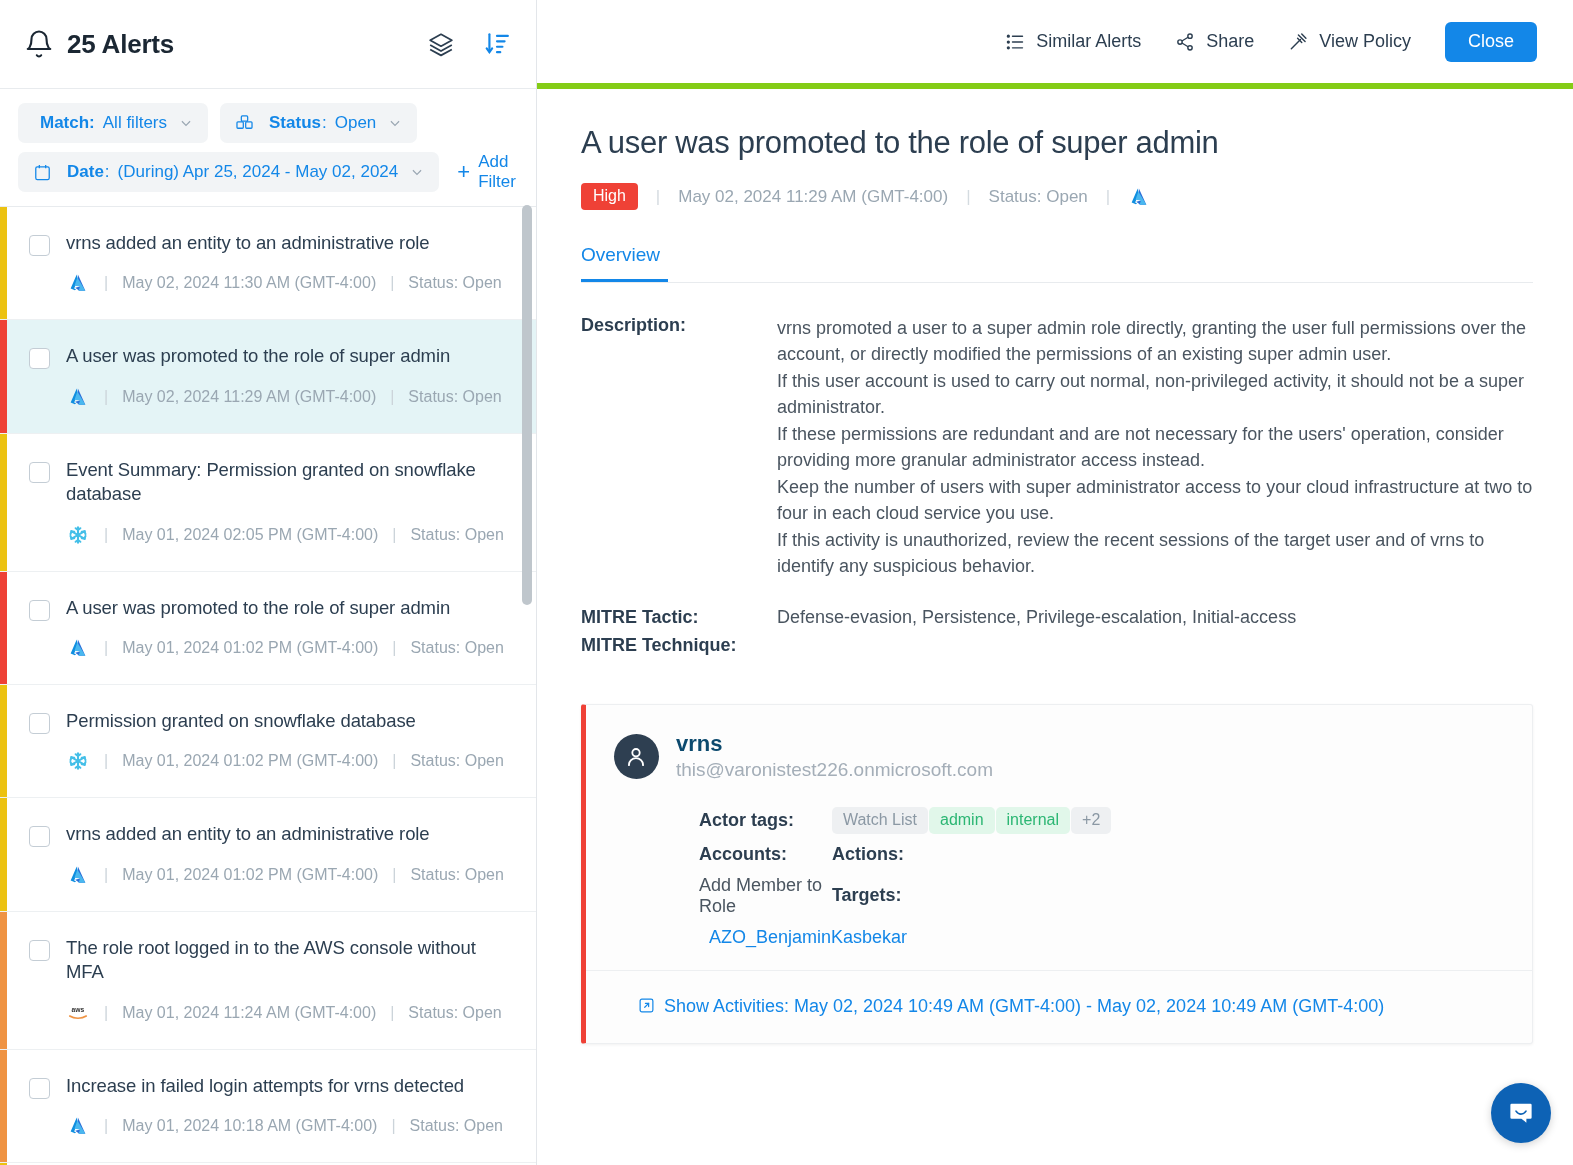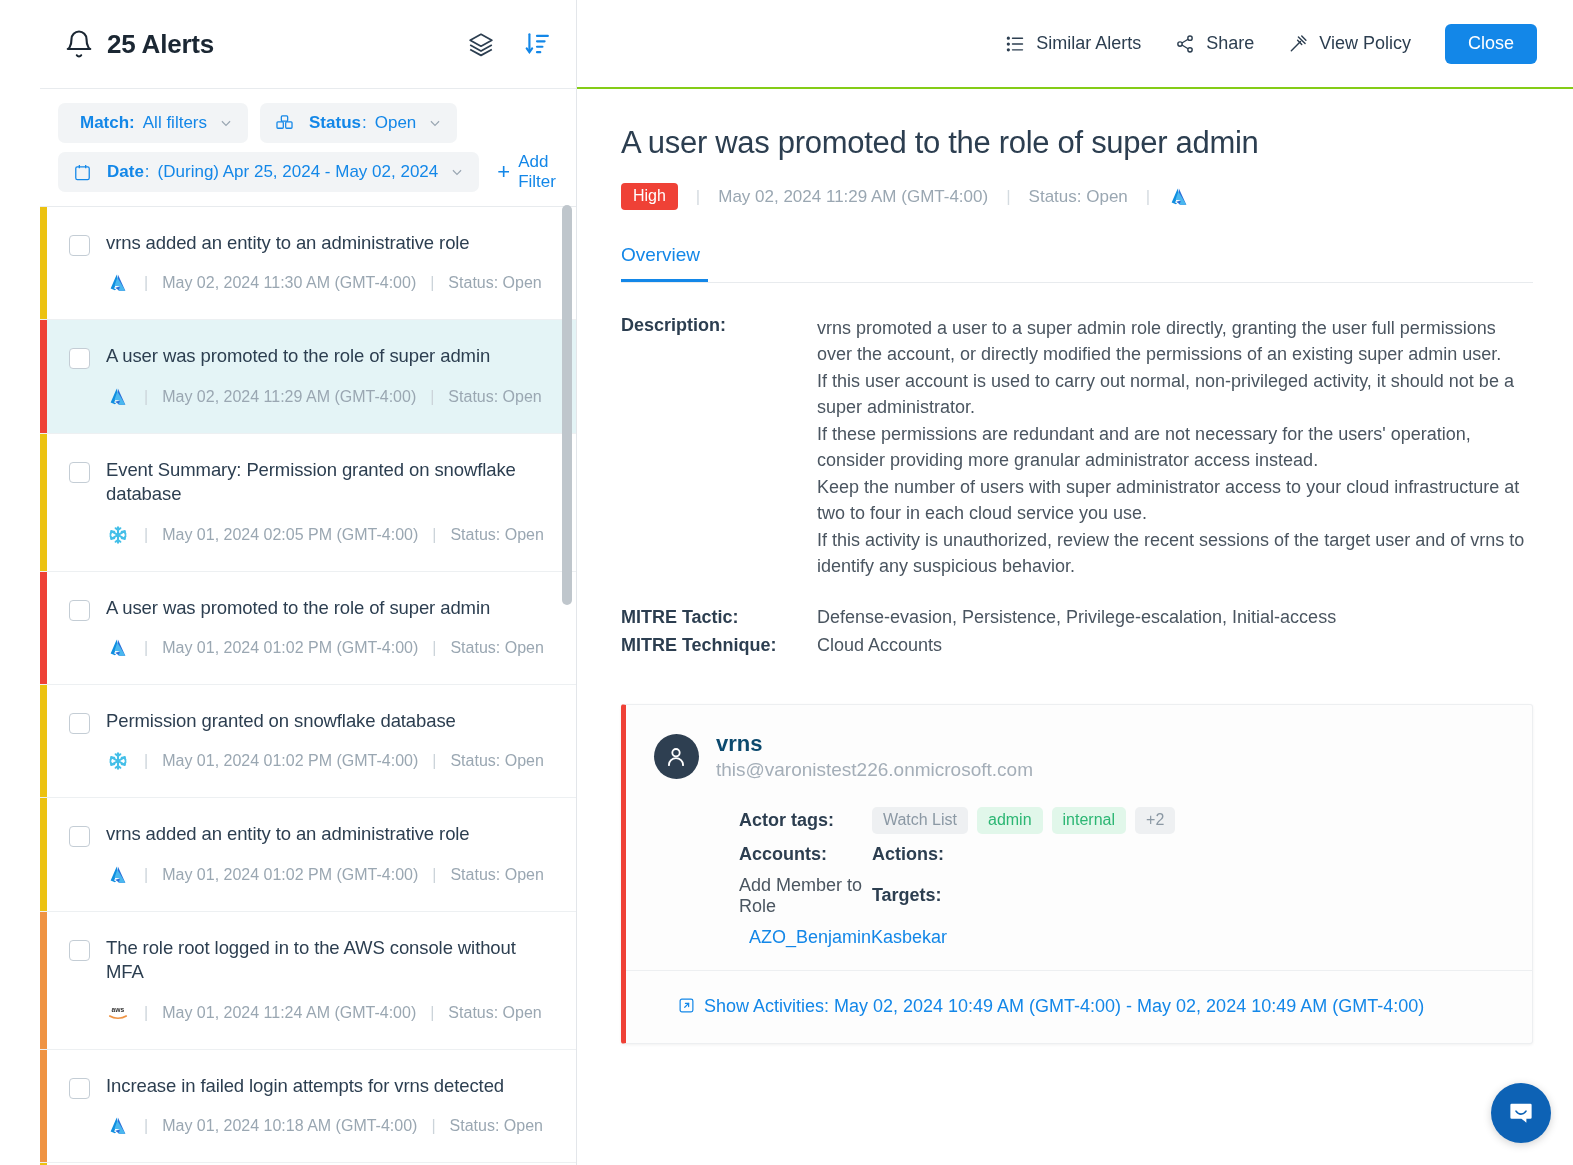--- a/index.html
+++ b/index.html
@@ -2,21 +2,21 @@
 <html><head>
 <meta charset="utf-8">
 <style>
   * { box-sizing: border-box; margin: 0; padding: 0; }
   html, body {
     width: 1573px; height: 1165px;
     font-family: "Liberation Sans", sans-serif;
     background: #ffffff;
     overflow: hidden;
   }
-  .app { display: flex; width: 1573px; height: 1165px; padding-left: 40px; }
+  .app { display: flex; width: 1573px; height: 1165px; }
 
   
   .left-panel {
     width: 651px; height: 1165px;
     background: #ffffff;
     border-right: 1px solid #e3e6ea;
     display: flex; flex-direction: column;
     position: relative;
   }
   .alerts-header {
@@ -96,21 +96,21 @@
 
   
   .right-panel {
     flex: 1 1 auto; height: 1165px; display: flex; flex-direction: column;
     background: #ffffff; position: relative; overflow: hidden;
   }
   .detail-toolbar {
     height: 89px; flex: 0 0 89px;
     display: flex; align-items: center; justify-content: flex-end;
     padding-right: 36px; gap: 34px;
-    border-bottom: 2px solid #84cc16;
+    border-bottom: 6px solid #84cc16;
     background: #fff;
   }
   .tb-btn {
     display: inline-flex; align-items: center; gap: 11px;
     font-size: 18px; color: #2c3e50; cursor: pointer;
   }
   .tb-icon { width: 20px; height: 20px; display:block; }
   .close-btn {
     background: #1387e8; color: #fff; border: none;
     border-radius: 6px; padding: 0 23px; height: 40px;
@@ -165,21 +165,21 @@
   .avatar {
     width: 45px; height: 45px; border-radius: 50%;
     background: #2e3f51; display: flex; align-items: center; justify-content: center;
     flex: 0 0 45px;
   }
   .ec-name { font-size: 22px; font-weight: bold; color: #0c4a6e; line-height: 1.15; }
   .ec-email { font-size: 19px; color: #a4aeb8; line-height: 1.3; margin-top: 2px; }
   .ec-fields { margin-top: 24px; margin-left: 85px; display: grid; grid-template-columns: 133px 1fr; row-gap: 10px; align-items: center; }
   .ecf-label { font-size: 18px; font-weight: bold; color: #2c3e50; }
   .ecf-value { font-size: 18px; color: #4a5560; display: flex; align-items: center; gap: 10px; }
-  .tagrow { display: flex; gap: 9px; align-items: center; }
+  .tagrow { display: flex; gap: 1px; align-items: center; }
   .tag {
     font-size: 16px; border-radius: 5px; padding: 4px 11px 5px;
   }
   .tag.grey { background: #eef0f2; color: #8b98a4; }
   .tag.green { background: #e1f7ea; color: #2bb673; }
   .tag.more { background: #eef0f2; color: #8b98a4; }
   .link { color: #1387e8; }
   .ec-footer {
     border-top: 1px solid #edeff1;
     padding: 22px 30px 24px 52px;
@@ -520,21 +520,20 @@
             <p>If these permissions are redundant and are not necessary for the users' operation, consider providing more granular administrator access instead.</p>
             <p>Keep the number of users with super administrator access to your cloud infrastructure at two to four in each cloud service you use.</p>
             <p>If this activity is unauthorized, review the recent sessions of the target user and of vrns to identify any suspicious behavior.</p>
           </div>
       </div>
 
       <div class="mitre-grid">
         <div class="kv-label">MITRE Tactic:</div>
         <div class="kv-value">Defense-evasion, Persistence, Privilege-escalation, Initial-access</div>
         <div class="kv-label">MITRE Technique:</div>
-        <div class="kv-value">Cloud Accounts</div>
       </div>
 
       <div class="entity-card">
         <div class="ec-top">
           <div class="ec-head">
             <div class="avatar">
               <svg width="26" height="26" viewBox="0 0 24 24" fill="none" stroke="#ffffff" stroke-width="1.7" stroke-linecap="round">
                 <circle cx="12" cy="8" r="3.4"></circle>
                   <path d="M5.5 19.5a6.5 6.5 0 0 1 13 0"></path>
               </svg>

